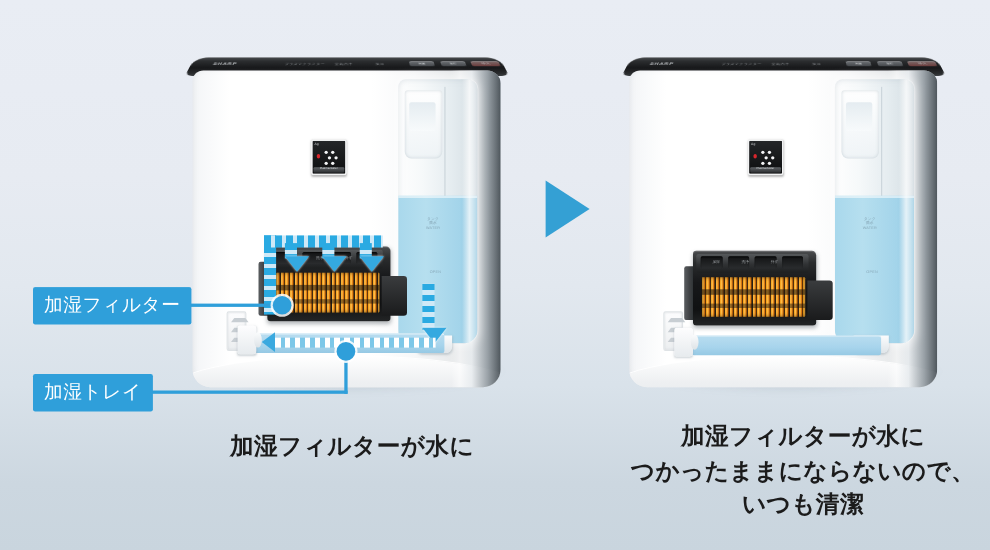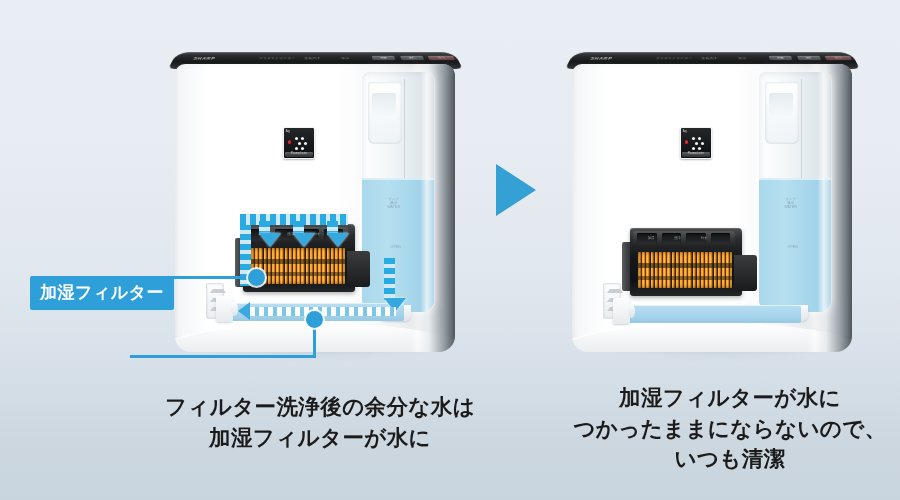--- a/index.html
+++ b/index.html
@@ -227,22 +227,22 @@
   
   .step-arrow{
     position:absolute;width:0;height:0;
     border-top:26px solid transparent;border-bottom:26px solid transparent;
     border-left:40px solid #34a0d4;
   }
 
   
   .callout{
     position:absolute;background:#2f9fda;color:#fff;
-    font-size:17px;font-weight:bold;letter-spacing:.5px;
-    padding:5px 10px 6px 10px;border-radius:2px;white-space:nowrap;margin-top:15px;
+    font-size:17px;font-weight:normal;letter-spacing:.5px;
+    padding:5px 10px 6px 10px;border-radius:2px;white-space:nowrap;
   }
   .lead{position:absolute;background:#2f9fda;}
   .leadDot{
     position:absolute;width:17px;height:17px;border-radius:50%;
     background:#2f9fda;box-shadow:0 0 0 2px rgba(255,255,255,.85);
   }
 
   
   .caption{
     position:absolute;text-align:center;color:#1b1b1b;
@@ -422,23 +422,23 @@
   <div class="tray" style="left:629px;top:305px;width:172px;height:18px;"></div>
   <div class="nozzle" style="left:613px;top:298px;width:17px;height:26px;"></div>
 
   <div class="lead" style="left:168px;top:276px;width:86px;height:3px;"></div>
   <div class="leadDot" style="left:248px;top:269px;"></div>
   <div class="callout" style="left:30px;top:261px;">加湿フィルター</div>
 
   <div class="lead" style="left:130px;top:355px;width:186px;height:3px;"></div>
   <div class="lead" style="left:313px;top:320px;width:3px;height:38px;"></div>
   <div class="leadDot" style="left:306px;top:311px;"></div>
+  <div class="callout" style="left:30px;top:340px;">加湿トレイ</div>
 
   <div class="caption" style="left:120px;top:392px;width:400px;">
-    <div>フィルター洗浄後の余分な水は</div>
     <div>加湿フィルターが水に</div>
   </div>
 
   <div class="caption" style="left:545px;top:383px;width:370px;">
     <div>加湿フィルターが水に</div>
     <div>つかったままにならないので、</div>
     <div>いつも清潔</div>
   </div>
 
 </div>

